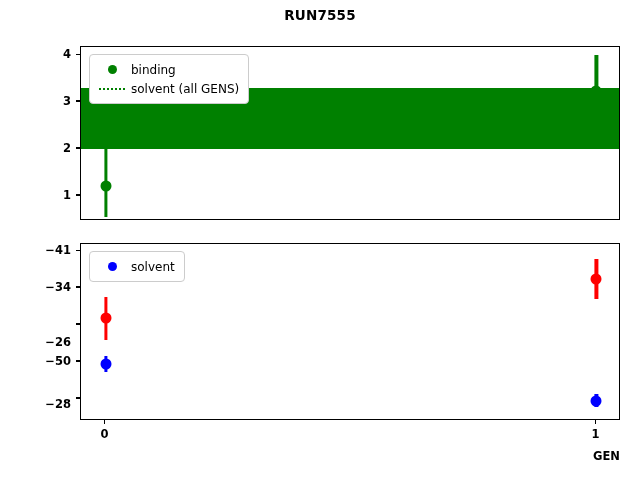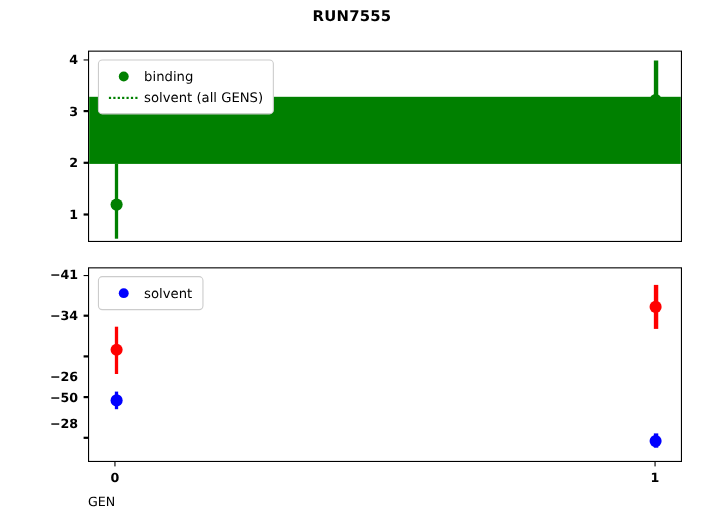--- a/index.html
+++ b/index.html
@@ -74,24 +74,24 @@
     font-size: 11.5px;
     font-weight: bold;
     color: #000000;
     text-align: center;
     white-space: nowrap;
     transform: translateX(-50%);
   }
   .xlabel {
     position: absolute;
     font-size: 11.5px;
-    font-weight: normal;
-    color: #000000;
-    white-space: nowrap;
-    text-align: left;
+    font-weight: bold;
+    color: #000000;
+    white-space: nowrap;
+    text-align: right;
   }
 
   
   .band {
     position: absolute;
     left: 0;
     width: 100%;
   }
   .errbar {
     position: absolute;
@@ -189,21 +189,21 @@
         </span>
         <span class="legend-text">solvent (all GENS)</span>
       </div>
     </div>
 
   <div id="ytick-labels-bottom">
       <div class="ytick-label" style="top: 250.375px; width: 71px; left: 0px;">−41</div>
       <div class="ytick-label" style="top: 287.25px; width: 71px; left: 0px;">−34</div>
       <div class="ytick-label" style="top: 324.125px; width: 71px; left: 0px; margin-top: 18px;">−26</div>
       <div class="ytick-label" style="top: 361px; width: 71px; left: 0px;">−50</div>
-      <div class="ytick-label" style="top: 385px; width: 71px; left: 0px;">−28</div>
+      <div class="ytick-label" style="top: 404px; width: 71px; left: 0px;">−28</div>
     </div>
   <div id="ytick-marks-bottom">
       <div class="ytick-mark" style="top: 249.575px; left: 75.8px;"></div>
       <div class="ytick-mark" style="top: 286.45px; left: 75.8px;"></div>
       <div class="ytick-mark" style="top: 323.325px; left: 75.8px;"></div>
       <div class="ytick-mark" style="top: 360.2px; left: 75.8px;"></div>
       <div class="ytick-mark" style="top: 397.075px; left: 75.8px;"></div>
     </div>
 
   <div class="axes" id="axes-bottom">

